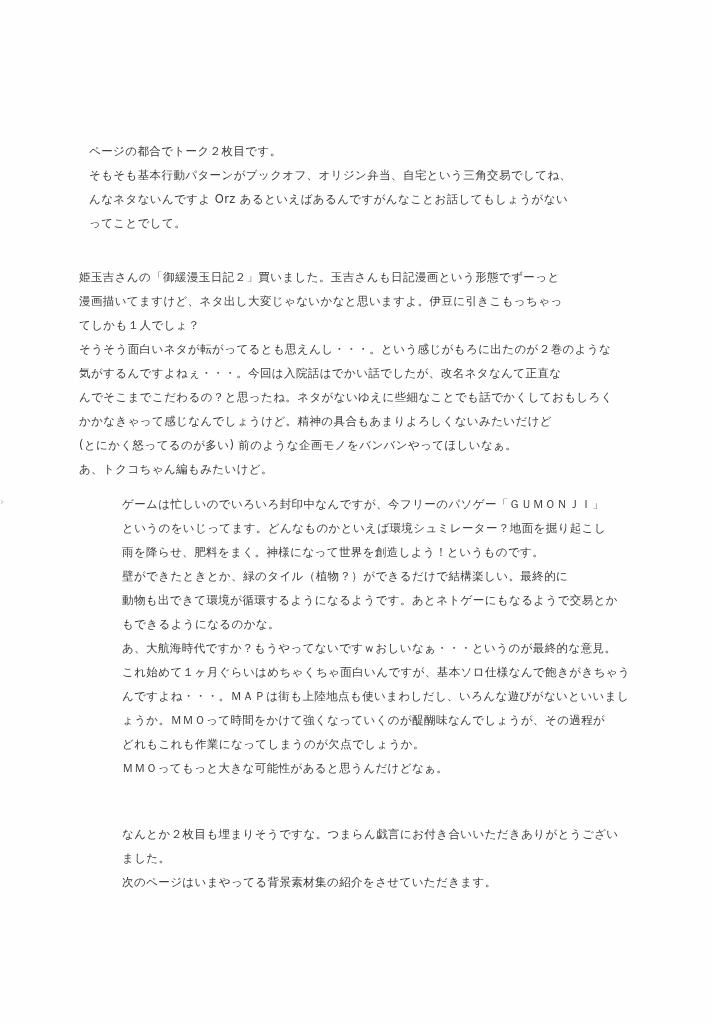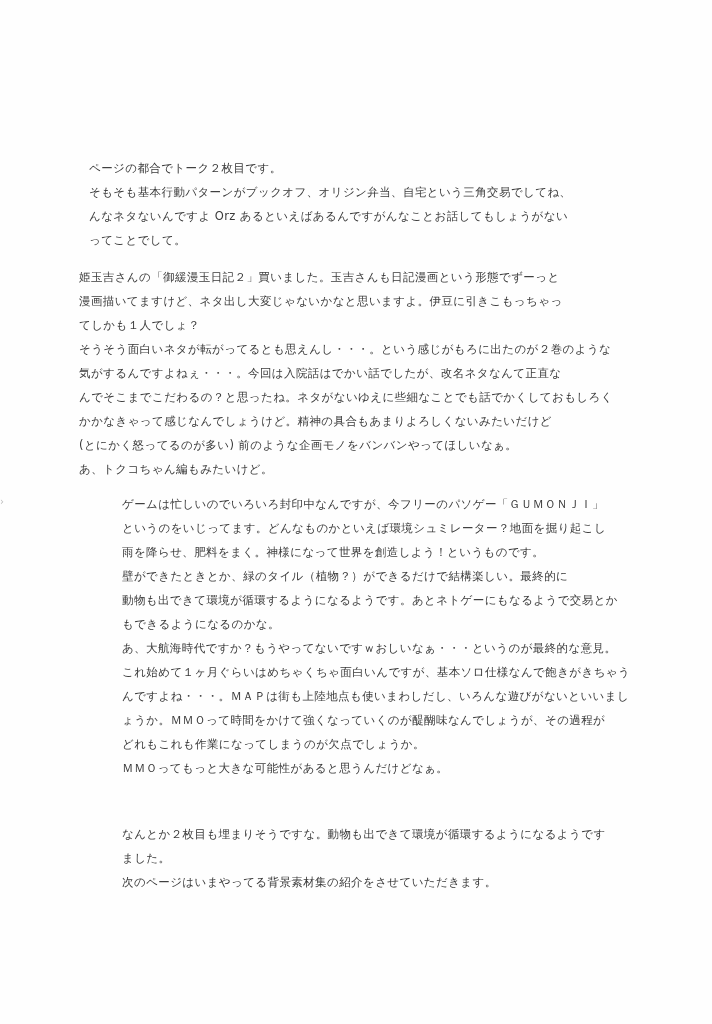--- a/index.html
+++ b/index.html
@@ -25,21 +25,21 @@
   }
   .block {
     position: absolute;
     font-size: 11.5px;
     line-height: 24px;
     letter-spacing: 0.4px;
     color: #3a3a3a;
     white-space: pre-wrap;
     font-family: "DejaVu Sans", sans-serif;
   }
-  .b1 { left: 89px;  top: 156px; width: 560px; }
+  .b1 { left: 89px;  top: 139px; width: 560px; }
   .b2 { left: 79px;  top: 265px; width: 560px; }
   .b3 { left: 122px; top: 492px; width: 540px; }
   .b4 { left: 122px; top: 822px; width: 540px; }
   .edge-mark {
     position: absolute;
     left: 0px;
     top: 497px;
     width: 4px;
     height: 10px;
     color: #bdbdbd;
@@ -75,17 +75,17 @@
 壁ができたときとか、緑のタイル（植物？）ができるだけで結構楽しい。最終的に
 動物も出できて環境が循環するようになるようです。あとネトゲーにもなるようで交易とか
 もできるようになるのかな。
 あ、大航海時代ですか？もうやってないですｗおしいなぁ・・・というのが最終的な意見。
 これ始めて１ヶ月ぐらいはめちゃくちゃ面白いんですが、基本ソロ仕様なんで飽きがきちゃう
 んですよね・・・。ＭＡＰは街も上陸地点も使いまわしだし、いろんな遊びがないといいまし
 ょうか。ＭＭＯって時間をかけて強くなっていくのが醍醐味なんでしょうが、その過程が
 どれもこれも作業になってしまうのが欠点でしょうか。
 ＭＭＯってもっと大きな可能性があると思うんだけどなぁ。</div>
 
-  <div class="block b4">なんとか２枚目も埋まりそうですな。動物も出できて環境が循環するようになるようです
+  <div class="block b4">なんとか２枚目も埋まりそうですな。つまらん戯言にお付き合いいただきありがとうござい
 ました。
 次のページはいまやってる背景素材集の紹介をさせていただきます。</div>
 
 </div>
 
 </body></html>

